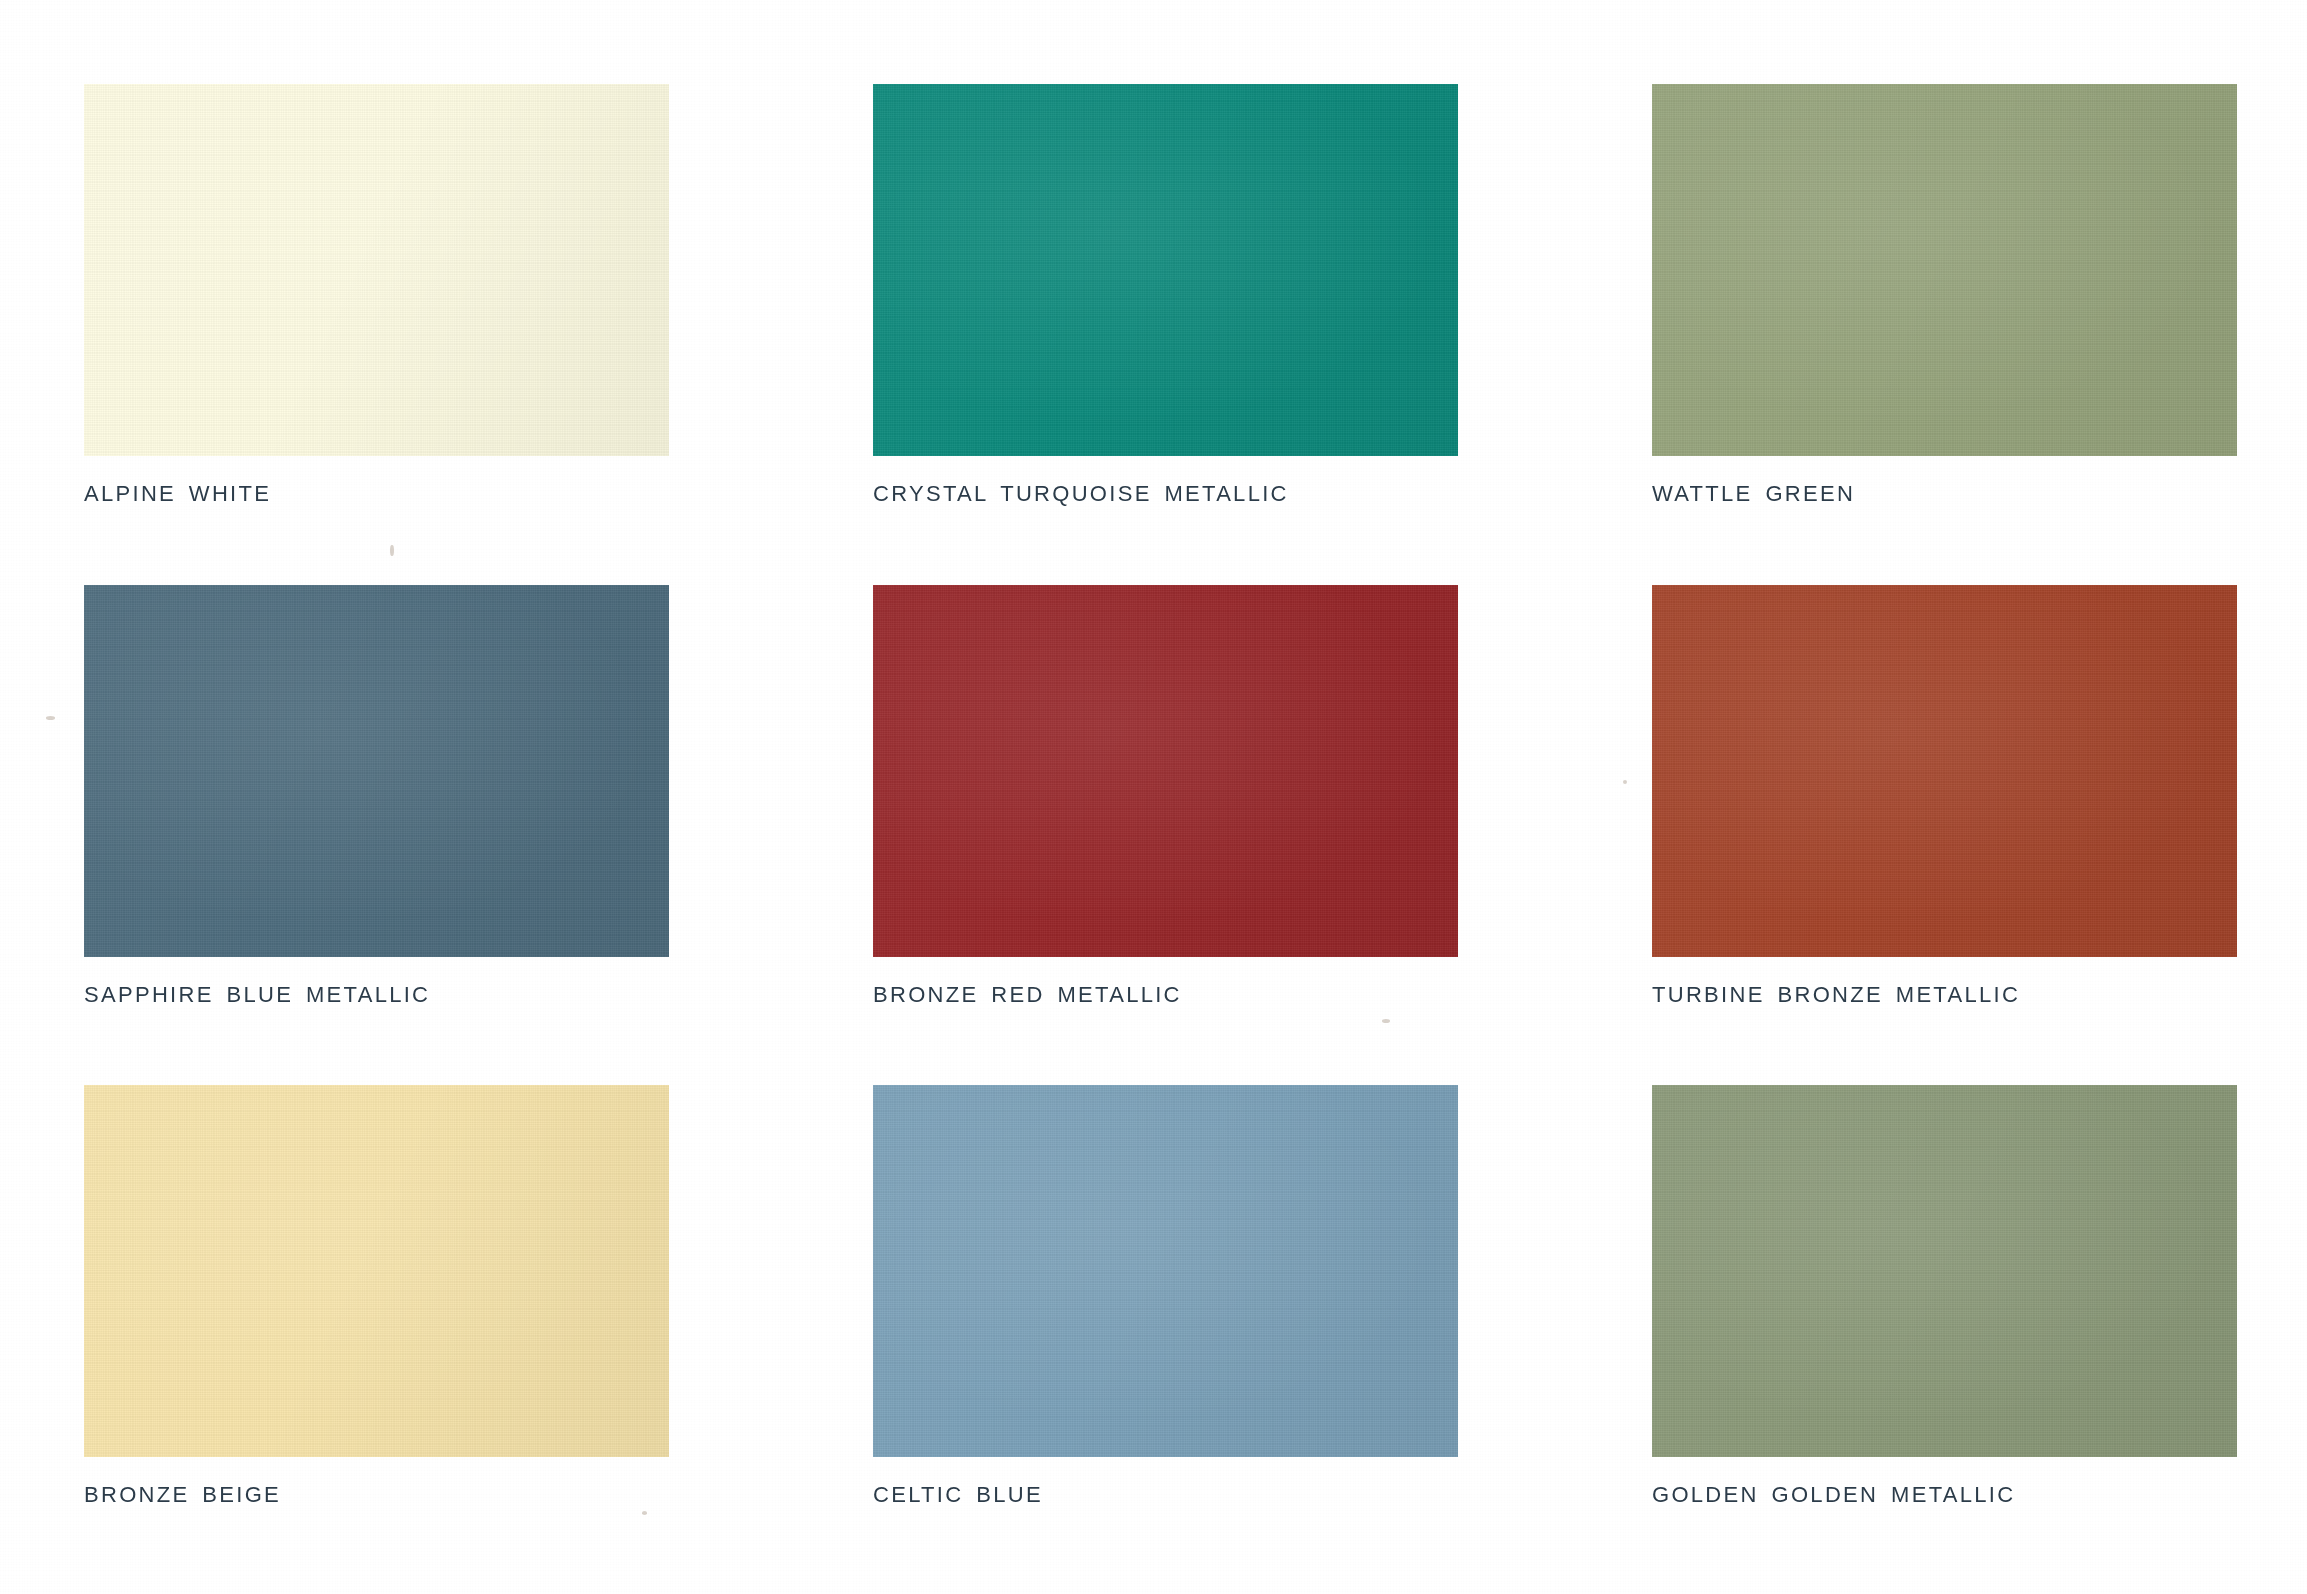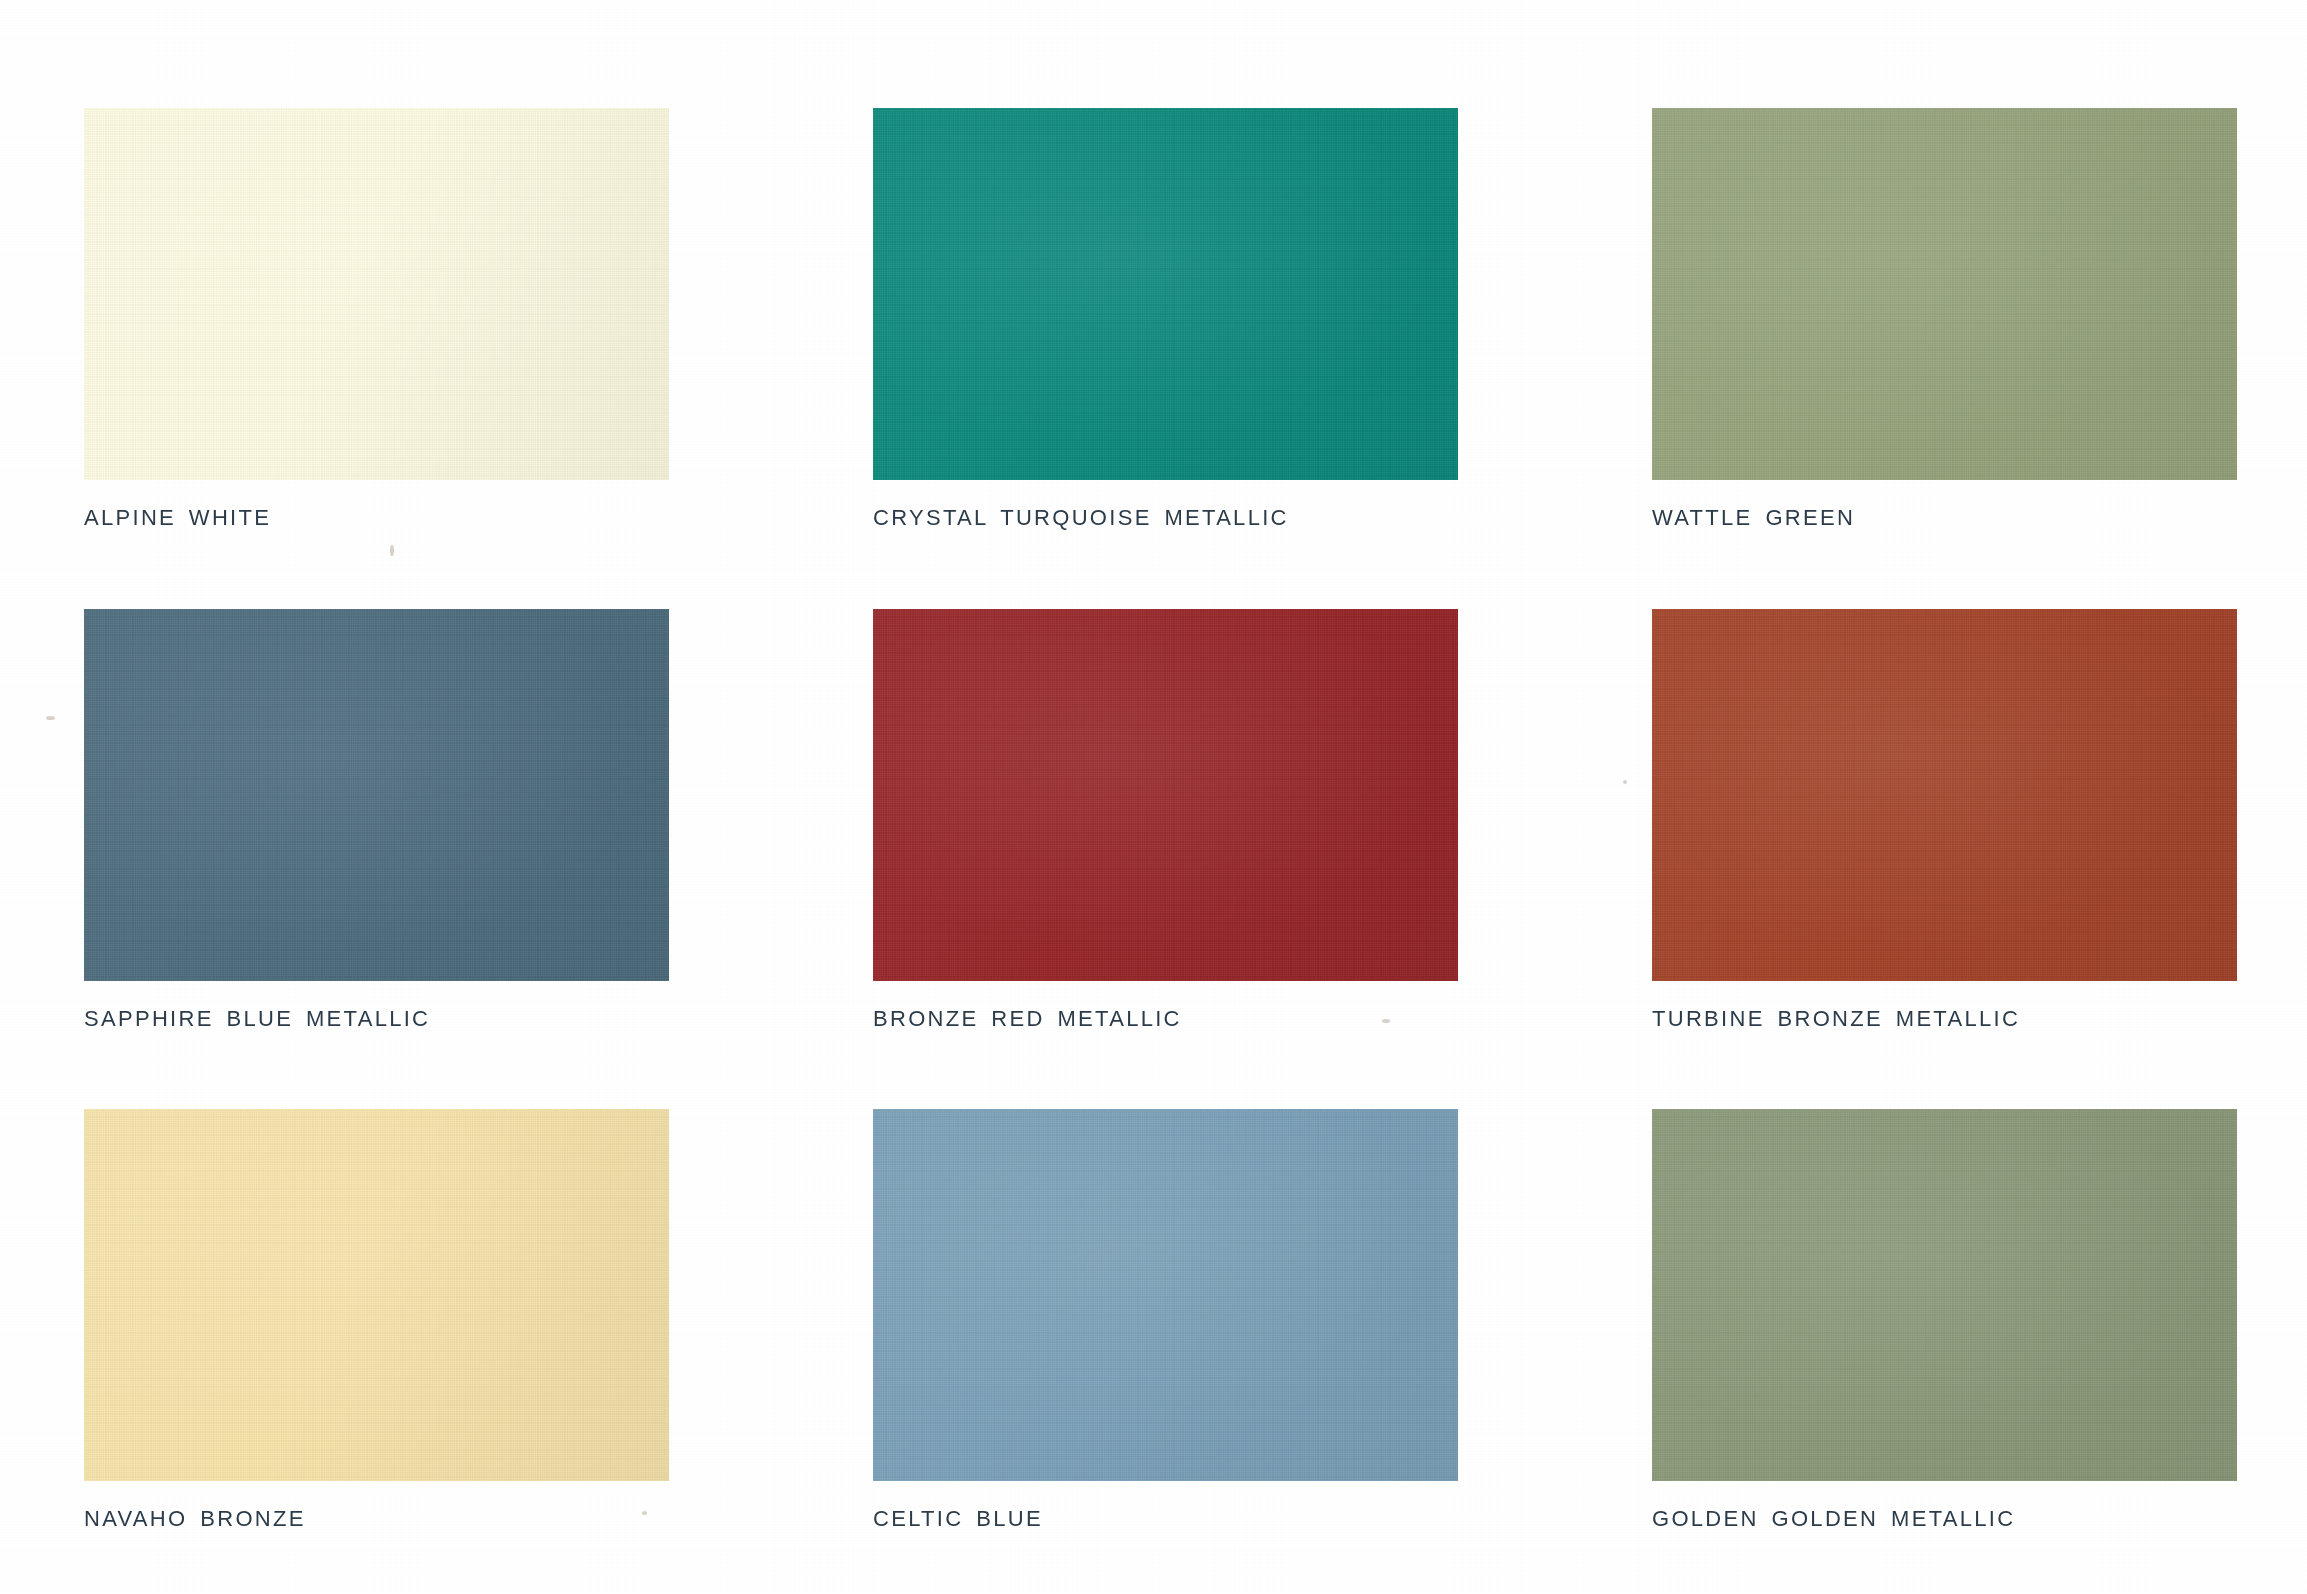--- a/index.html
+++ b/index.html
@@ -36,21 +36,20 @@
       repeating-linear-gradient(90deg, rgba(0,0,0,0.010) 0px, rgba(0,0,0,0.010) 0.9px, rgba(255,255,255,0) 0.9px, rgba(255,255,255,0) 2.7px);
     opacity: 0.55;
   }
 
   .grid {
     position: absolute;
     left: 0;
     top: 0;
     width: 2307px;
     height: 1475px;
-    margin-top: 24px;
   }
 
   .cell {
     position: absolute;
   }
 
   .swatch {
     position: relative;
     width: 585px;
     height: 372px;
@@ -132,21 +131,21 @@
       <div class="label">TURBINE BRONZE METALLIC</div>
     </div>
 
     <div class="cell" style="left:873px; top:585px;">
       <div class="swatch" style="background-color: rgb(151, 39, 42);"></div>
       <div class="label">BRONZE RED METALLIC</div>
     </div>
 
     <div class="cell" style="left:84px; top:1085px;">
       <div class="swatch" style="background-color: rgb(247, 228, 171);"></div>
-      <div class="label">NAVAHO BRONZE</div>
+      <div class="label">BRONZE BEIGE</div>
     </div>
 
     <div class="cell" style="left:873px; top:1085px;">
       <div class="swatch" style="background-color: rgb(123, 161, 185);"></div>
       <div class="label">CELTIC BLUE</div>
     </div>
 
     <div class="cell" style="left:1652px; top:1085px;">
       <div class="swatch" style="background-color: rgb(139, 154, 121);"></div>
       <div class="label">GOLDEN GOLDEN METALLIC</div>

